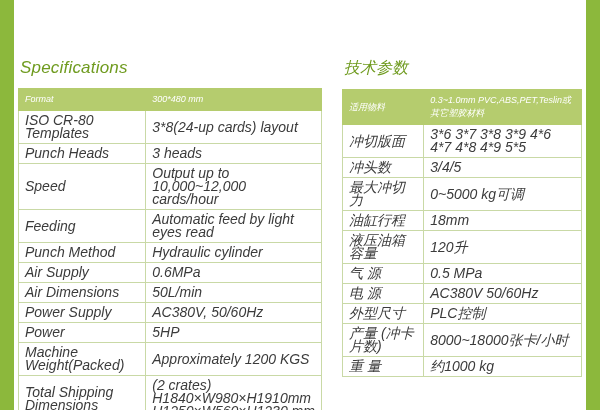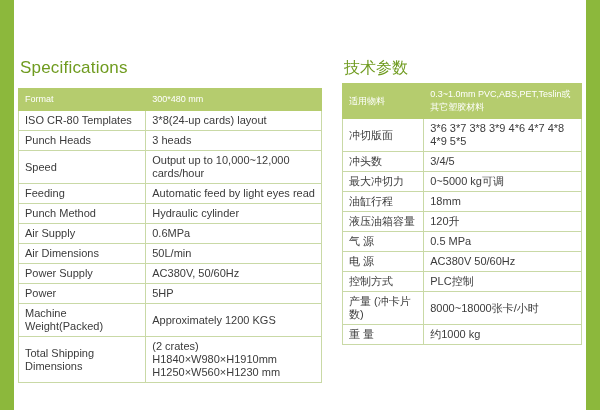--- a/index.html
+++ b/index.html
@@ -41,51 +41,52 @@
     position: absolute;
     left: 14px;
     top: 0;
     width: 572px;
     height: 410px;
     display: flex;
     flex-direction: row;
   }
   .col {
     box-sizing: border-box;
+    font-style: italic;
   }
   .col-left {
     width: 318px;
     padding: 58px 10px 0 4px;
   }
   .col-right {
     width: 254px;
     padding: 58px 4px 0 10px;
   }
   .title {
     font-size: 17px;
     color: #6f9b1f;
     font-weight: normal;
     margin: 0 0 10px 2px;
     letter-spacing: 0.2px;
   }
   .title-cn {
     font-size: 16px;
     color: #6f9b1f;
     font-weight: normal;
-    margin: 0 0 4px 2px;
+    margin: 0 0 10px 2px;
   }
   table.spec {
     border-collapse: collapse;
     width: 100%;
     table-layout: fixed;
   }
   table.spec td {
     border: 1px solid #c9d9a6;
     padding: 3px 6px;
-    font-size: 11px;
+    font-size: 14px;
     line-height: 13px;
     vertical-align: middle;
     color: #3b3b3b;
     word-wrap: break-word;
   }
   table.spec tr.header td {
     background: #b5cc6e;
     color: #ffffff;
     font-size: 9px;
     border: 1px solid #b5cc6e;
@@ -203,21 +204,21 @@
           </tr>
           <tr>
             <td>气  源</td>
             <td>0.5 MPa</td>
           </tr>
           <tr>
             <td>电  源</td>
             <td>AC380V 50/60Hz</td>
           </tr>
           <tr>
-            <td>控制方式</td>
+            <td>外型尺寸</td>
             <td>PLC控制</td>
           </tr>
           <tr>
             <td>产量 (冲卡片数)</td>
             <td>8000~18000张卡/小时</td>
           </tr>
           <tr>
             <td>重  量</td>
             <td>约1000 kg</td>
           </tr>

